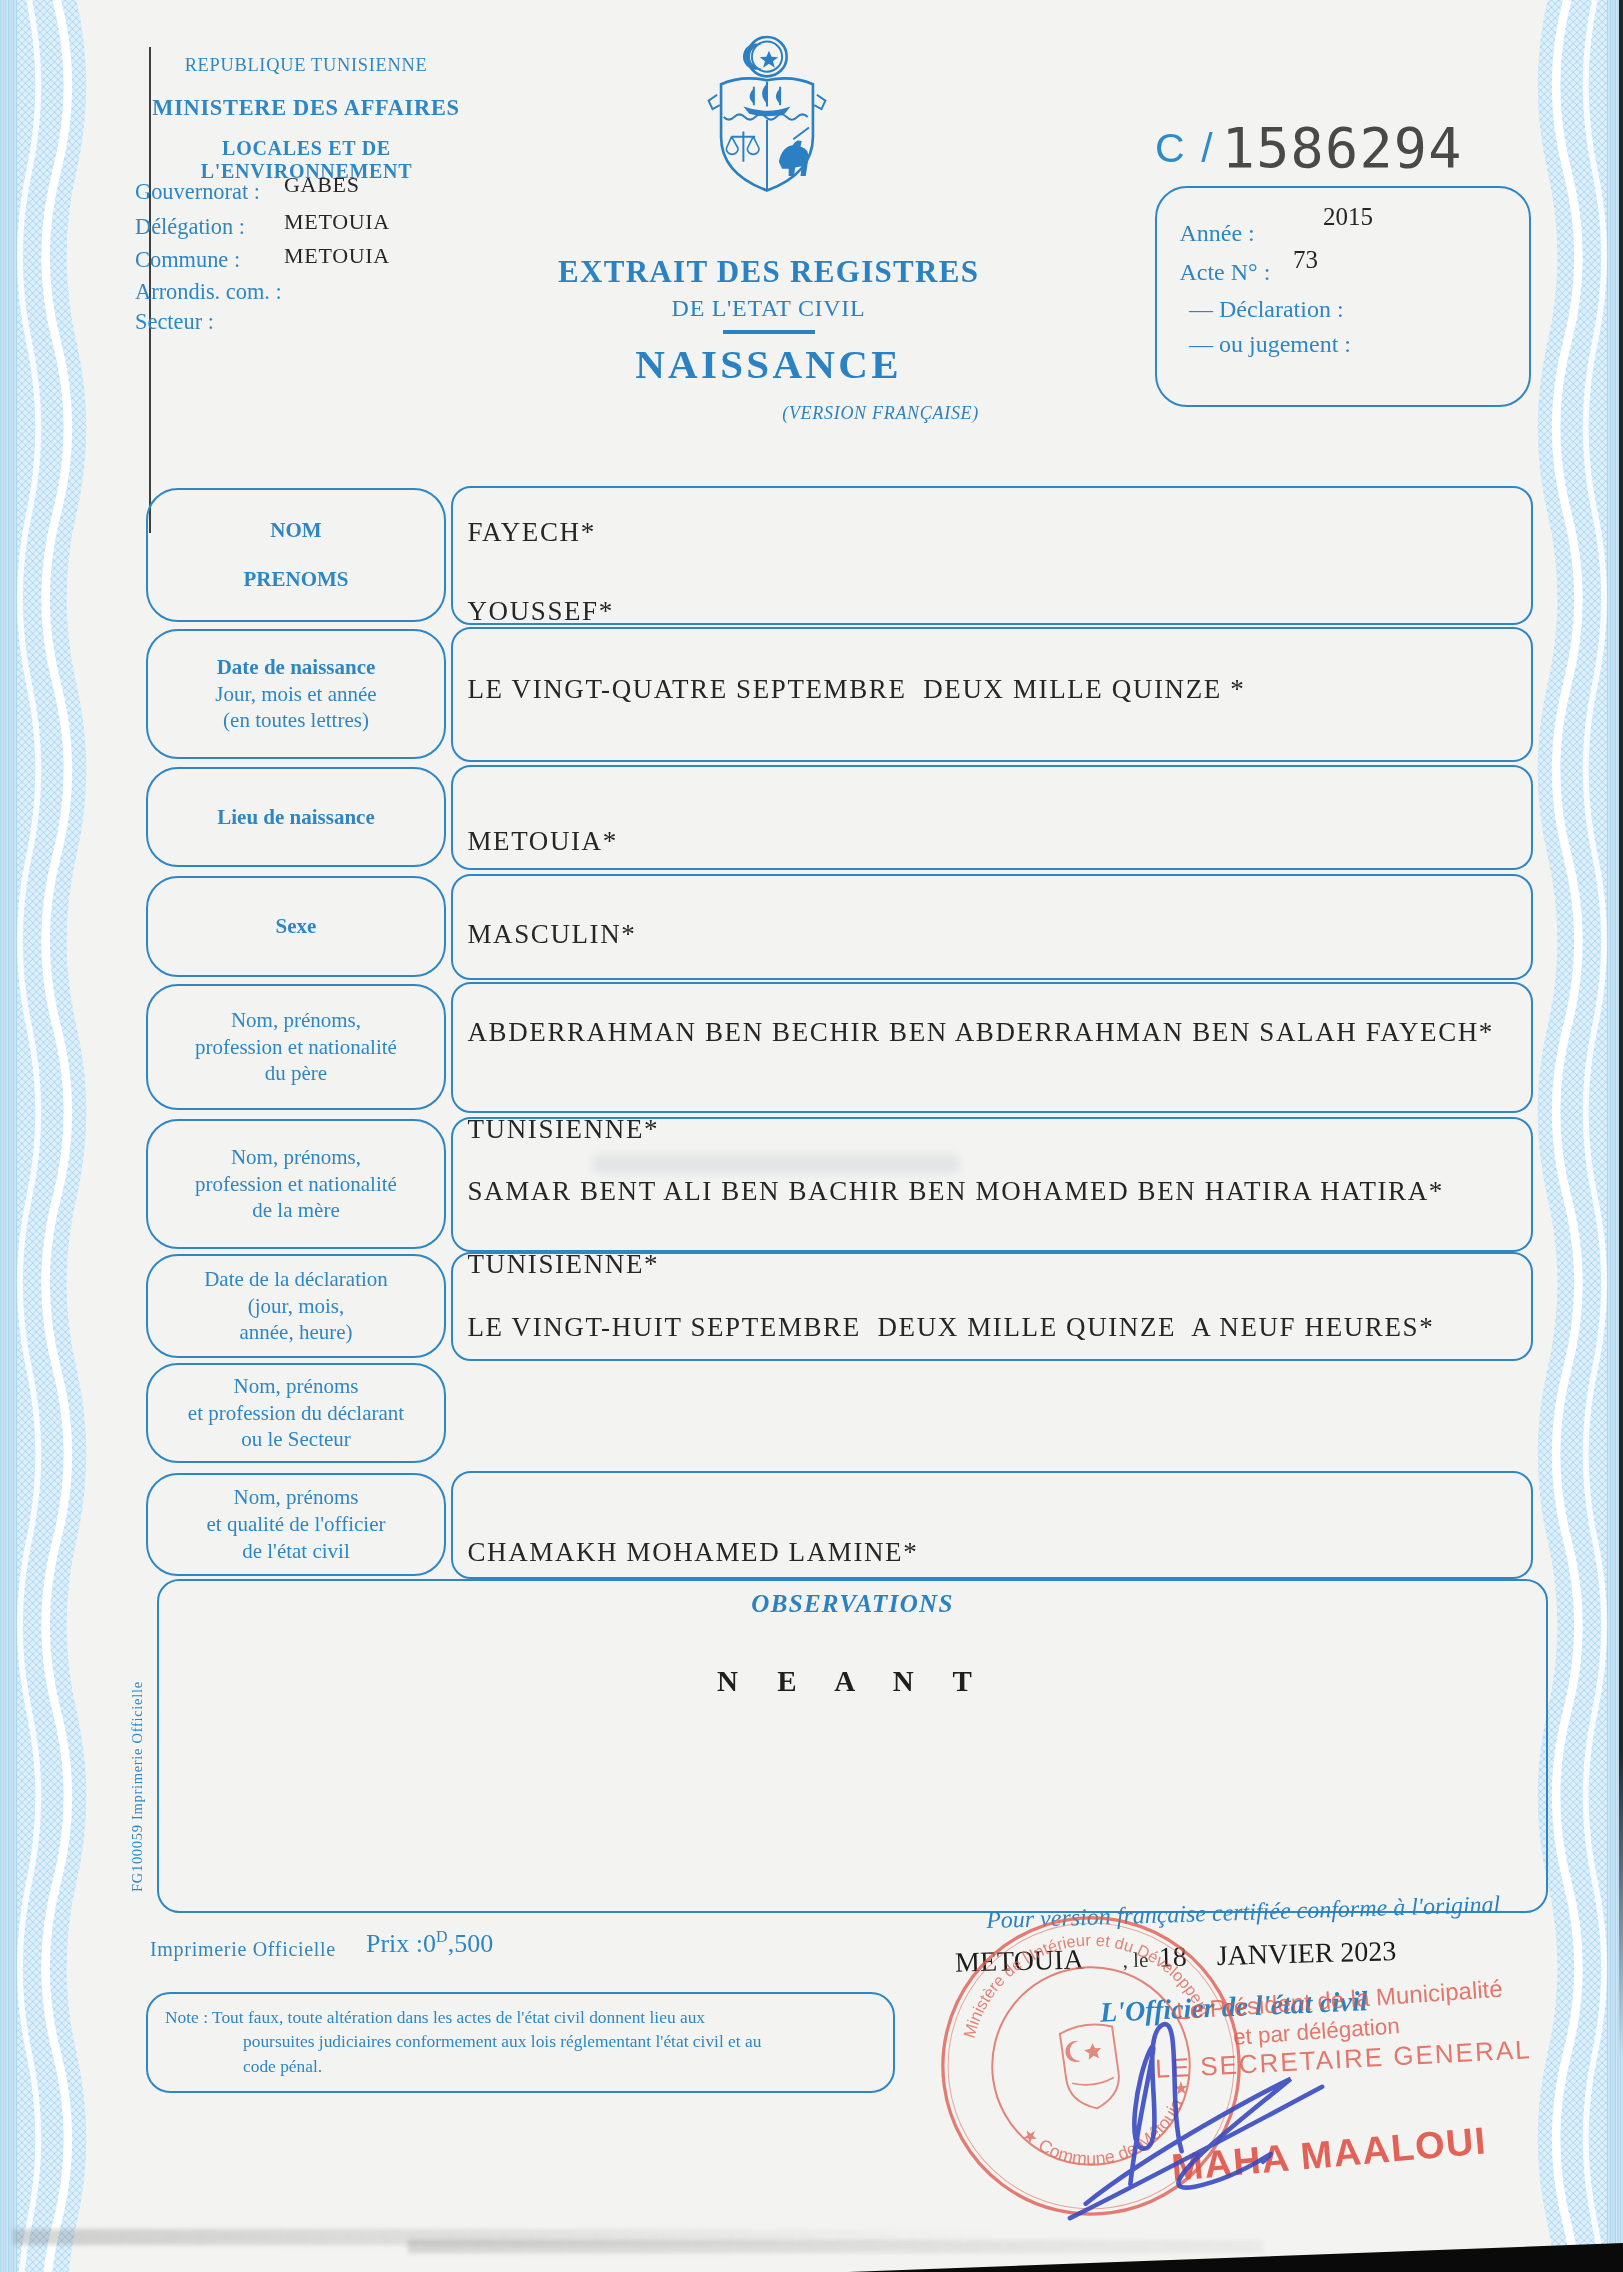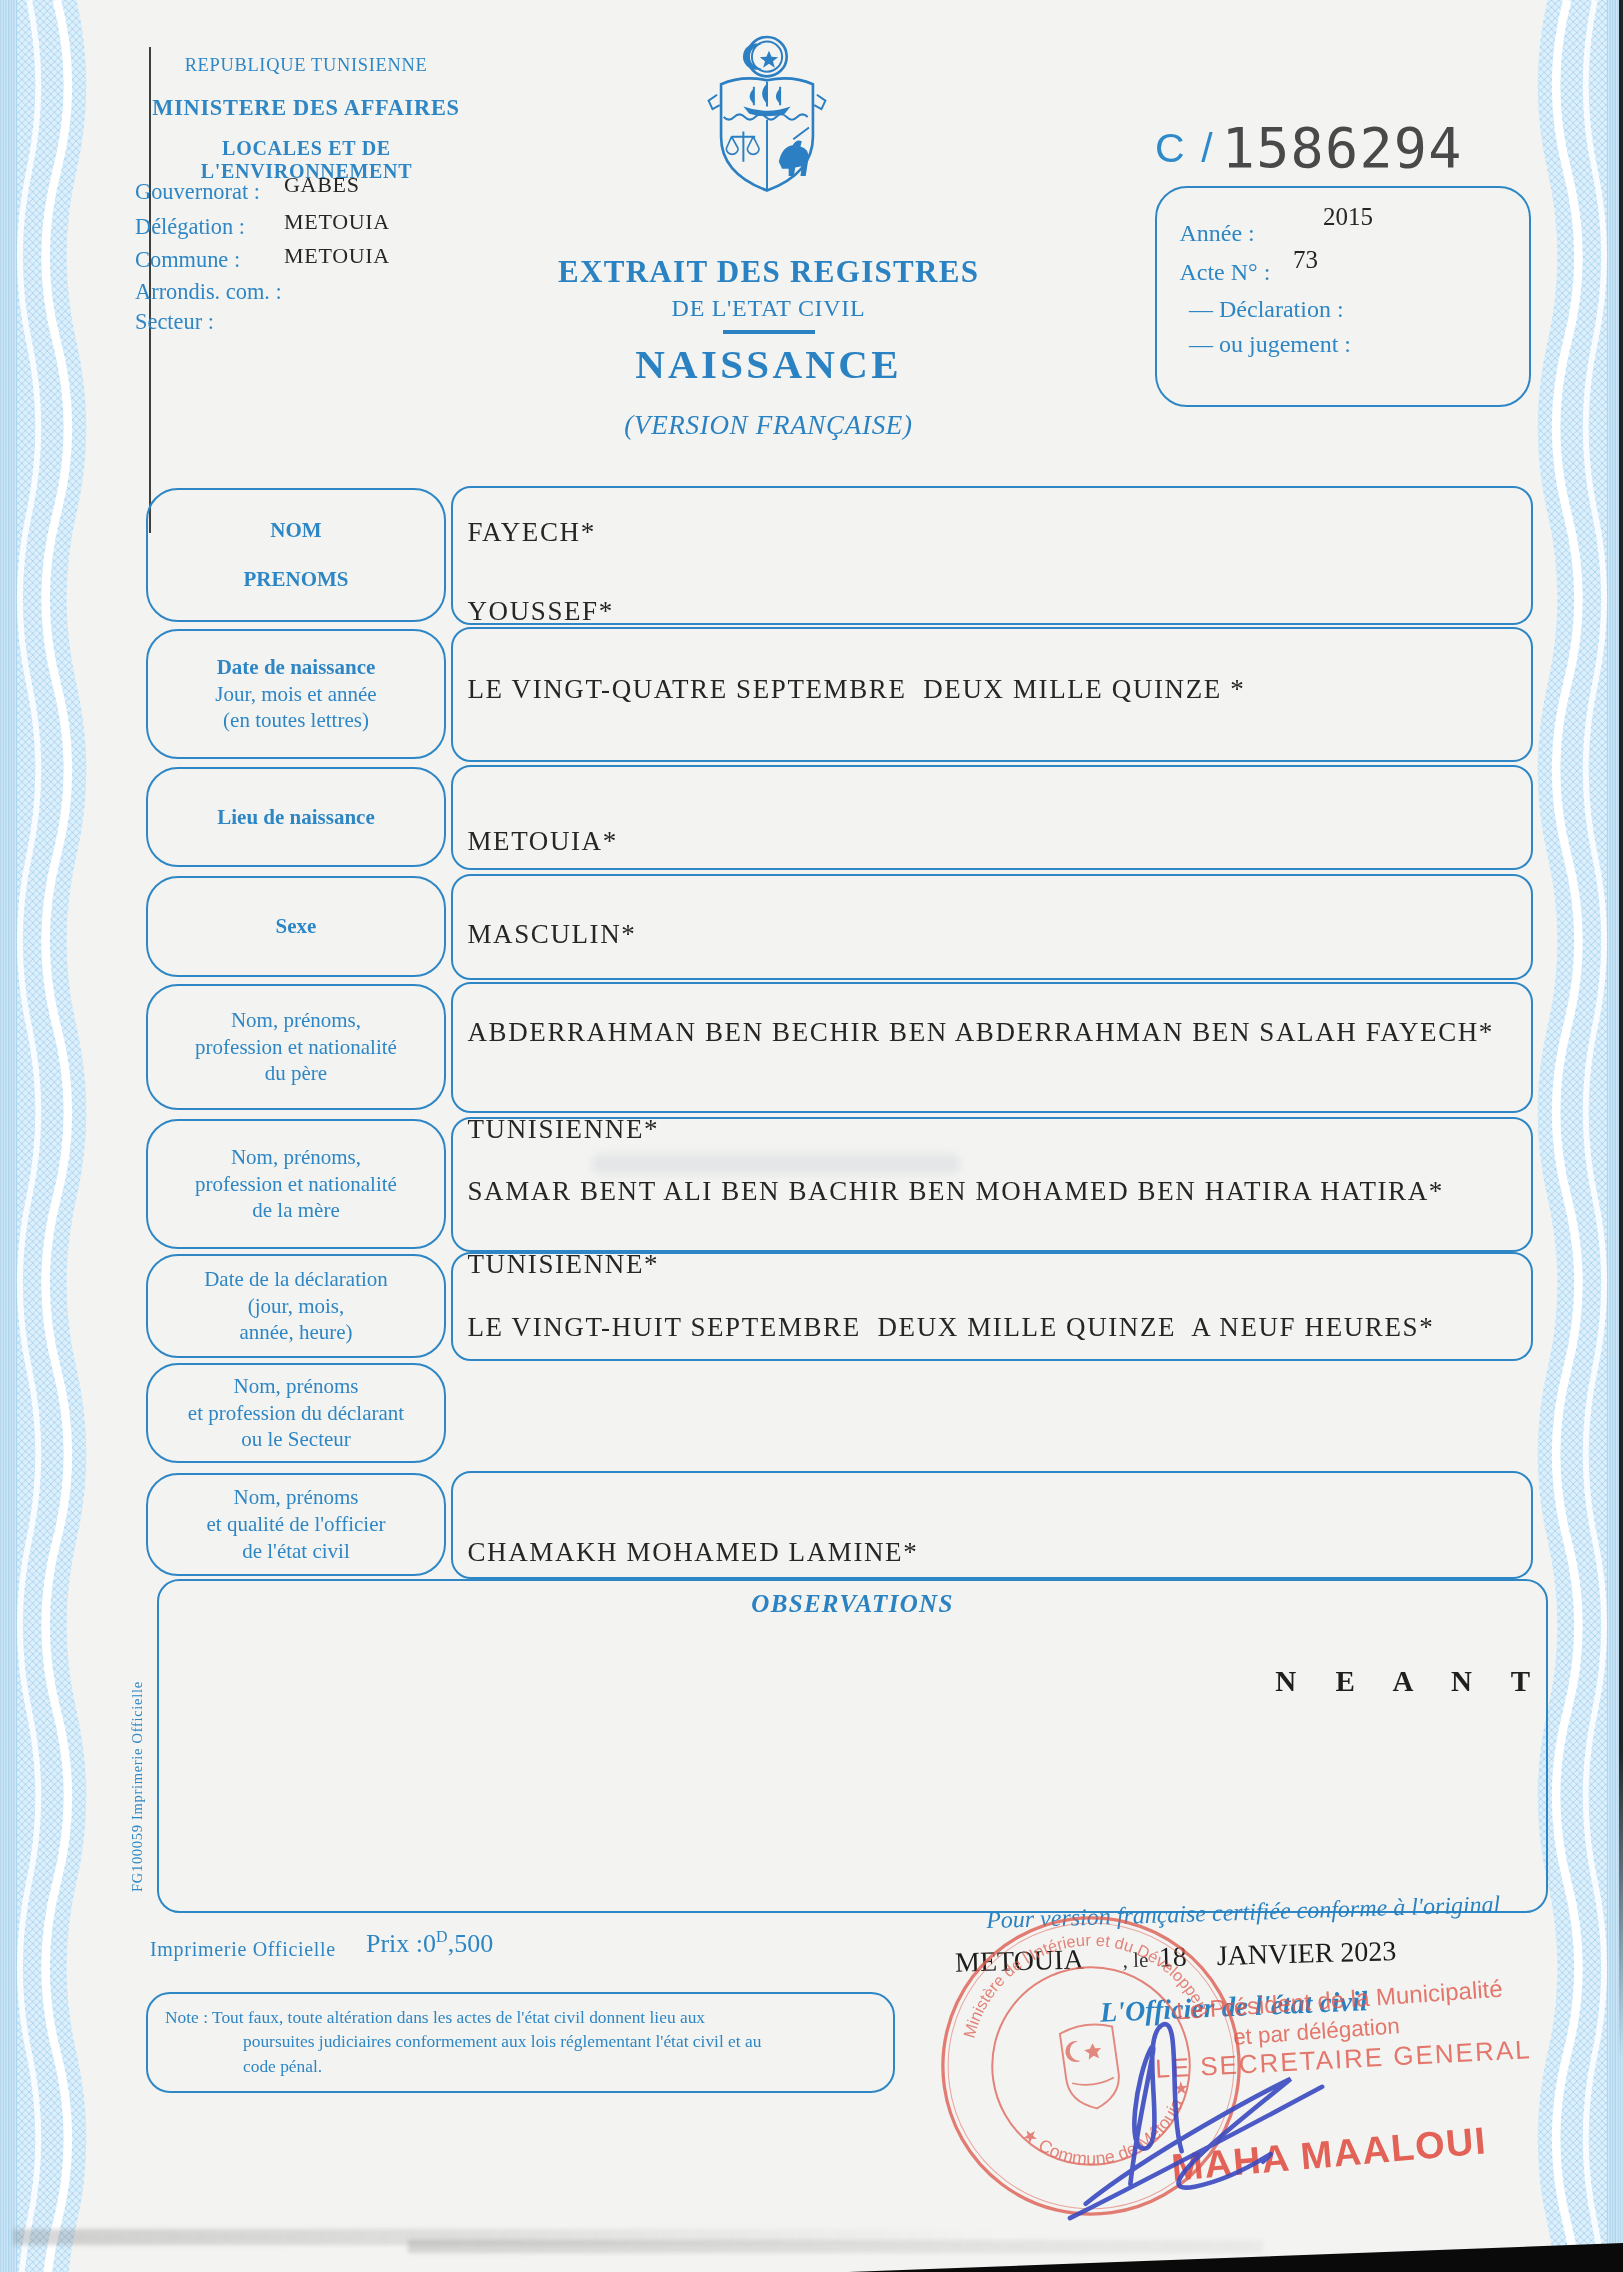--- a/index.html
+++ b/index.html
@@ -29,33 +29,33 @@
   .serial .sn{font-family:"DejaVu Sans Mono",monospace;font-size:55px;color:#49494a;letter-spacing:1.3px;}
   .actbox{left:1155px;top:186px;width:372px;height:217px;border:2.6px solid var(--blue);border-radius:32px;}
   .actbox .al{position:absolute;font-size:24px;color:var(--blue);white-space:nowrap;}
   .actbox .av{position:absolute;font-size:25px;color:var(--ink);white-space:nowrap;}
   
   .titleblock{left:558px;top:254px;width:421px;text-align:center;color:#2b82c2;}
   .t1{font-size:31px;font-weight:bold;letter-spacing:1.3px;white-space:nowrap;}
   .t2{font-size:24px;margin-top:5.3px;letter-spacing:0.7px;}
   .tdiv{width:92px;height:3.3px;background:#2b82c2;margin:8px auto 6.6px auto;}
   .t3{font-size:41px;font-weight:bold;letter-spacing:3.3px;}
-  .t4{font-size:27px;font-style:italic;margin-top:22px;letter-spacing:0.7px;}
+  .t4{font-size:18px;font-style:italic;margin-top:15px;letter-spacing:0.7px;text-align:right;}
   
   .row{position:absolute;left:146px;width:1387px;}
   .lblbox{position:absolute;left:0;top:0;width:296px;height:100%;border:2.6px solid var(--blue);border-radius:32px;
           display:flex;flex-direction:column;justify-content:center;align-items:center;text-align:center;background:transparent;}
   .valbox{position:absolute;left:305px;top:-2px;right:0;height:calc(100% + 5.3px);border:2.6px solid var(--blue);border-radius:20px;}
   .lbl{font-size:21px;color:var(--blue);line-height:1.28;}
   .lbl.b{font-weight:bold;}
   .gap{height:22.4px;}
   .val{position:absolute;left:14.5px;font-size:27px;letter-spacing:1.6px;color:var(--ink);white-space:pre;}
   .obsbox{left:146px;top:1579px;width:1387px;height:330px;border:2.6px solid var(--blue);border-radius:22.4px;margin-left:11px;}
   .obstitle{position:absolute;left:0;top:9.2px;width:100%;text-align:center;font-size:25px;font-weight:bold;font-style:italic;color:#2b82c2;letter-spacing:1.3px;}
-  .neant{position:absolute;left:0;top:84px;width:100%;text-align:right;font-size:29px;font-weight:bold;letter-spacing:16px;color:#1f1f1f;}
+  .neant{position:absolute;left:0;top:84px;width:100%;text-align:center;font-size:29px;font-weight:bold;letter-spacing:16px;color:#1f1f1f;}
   .smudge{left:592px;top:1154px;width:368px;height:20px;background:rgba(140,155,175,.16);filter:blur(4px);border-radius:9.2px;}
   
   .imprimerie{left:150px;top:1938px;font-size:20px;color:var(--blue);letter-spacing:0.7px;}
   .prix{left:366px;top:1928px;font-size:26px;color:var(--blue);}
   .prix sup{font-size:16px;}
   .notebox{left:146px;top:1992px;width:749px;border:2.6px solid var(--blue);border-radius:24px;padding:10.5px 17px 12px 17px;box-sizing:border-box;
            font-size:17.4px;color:var(--blue);line-height:1.42;}
   .notebox .cont{padding-left:78px;}
   .sidecode{left:129px;top:1892px;transform:rotate(-90deg);transform-origin:0 0;font-size:14.5px;color:var(--blue);letter-spacing:0.7px;white-space:nowrap;}
   

